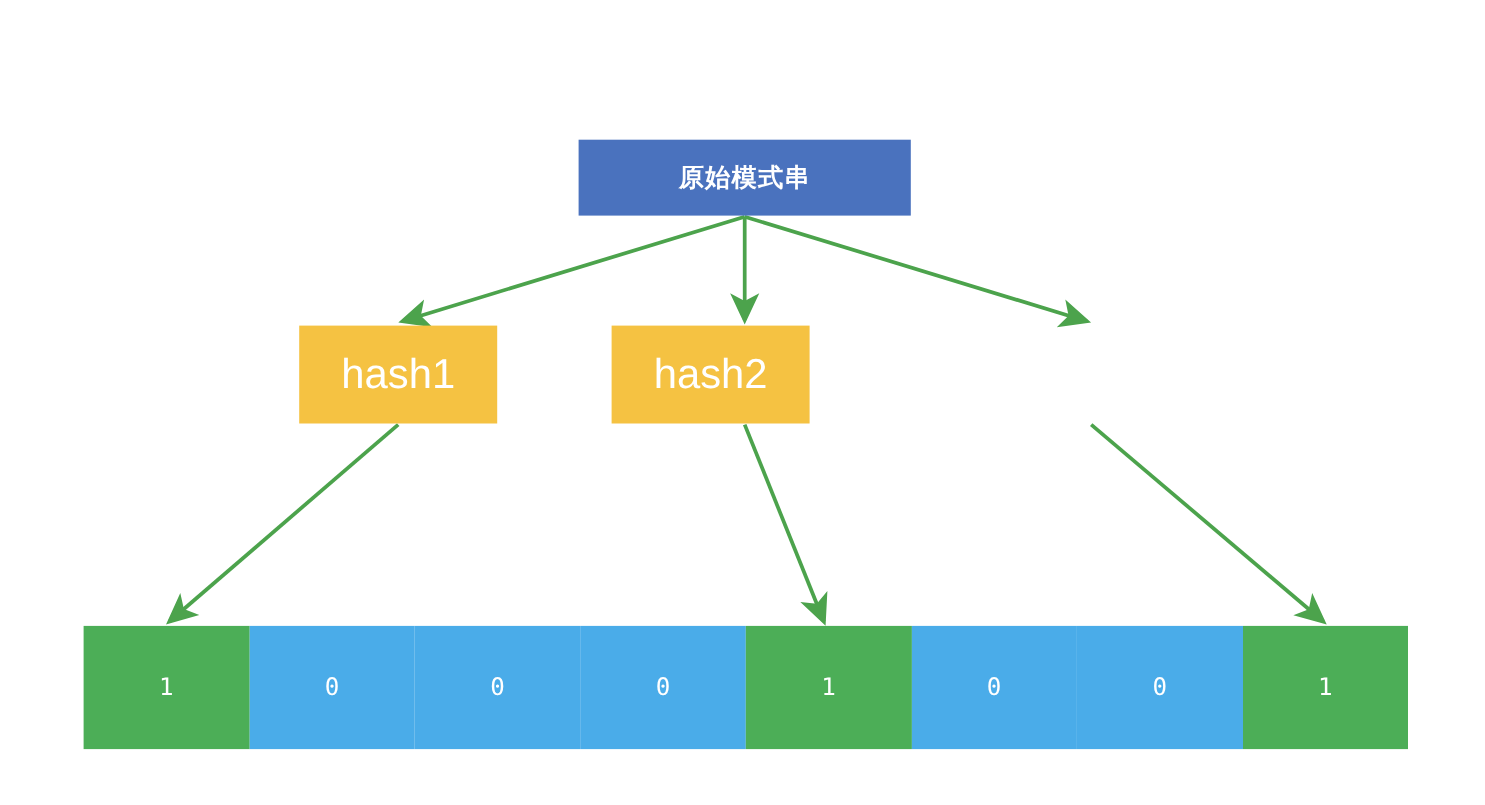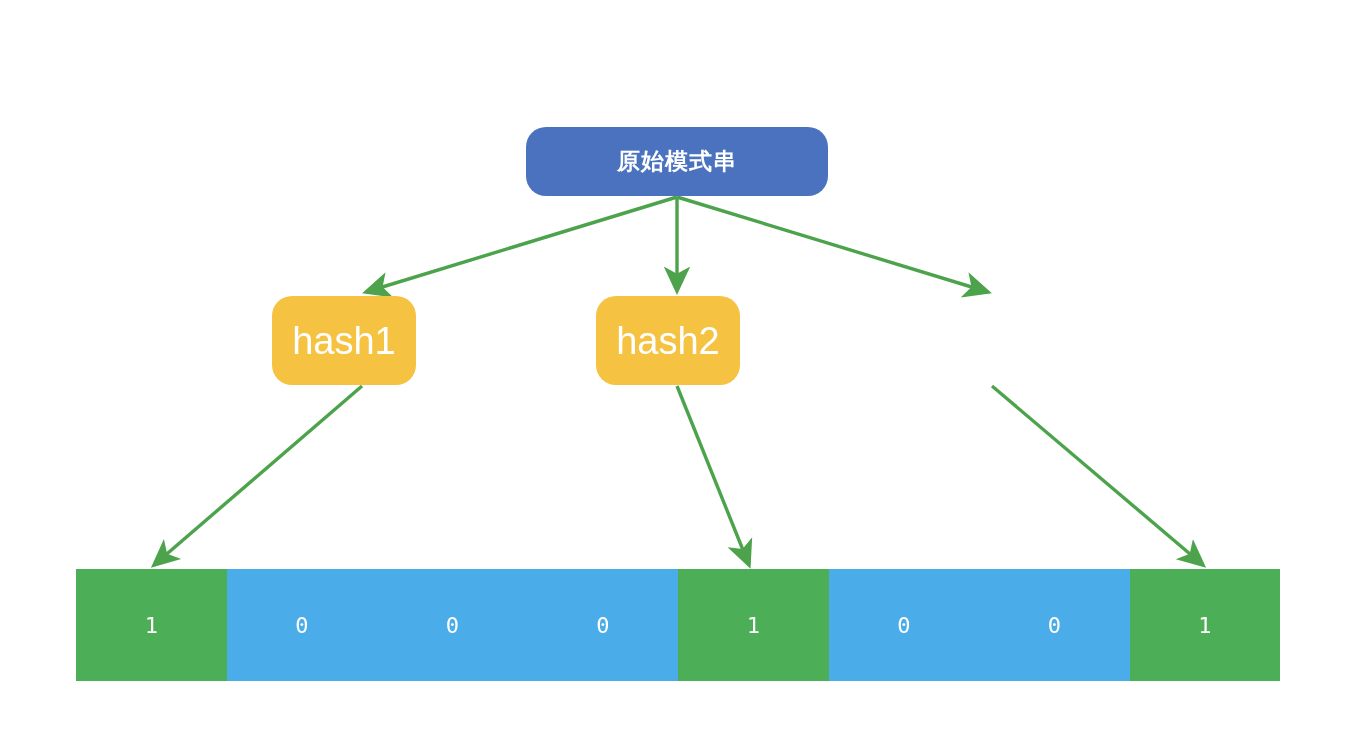--- a/index.html
+++ b/index.html
@@ -27,42 +27,41 @@
     pointer-events: none;
   }
   .node {
     position: absolute;
     display: flex;
     align-items: center;
     justify-content: center;
     color: #ffffff;
     text-align: right;
     line-height: 1;
-    border-radius: 20px;
   }
   .node-source {
     left: 526px;
     top: 127px;
     width: 302px;
     height: 69px;
     background: #4A72BE;
     font-size: 23px;
     font-weight: bold;
     letter-spacing: 1px;
   }
   .node-hash {
     top: 296px;
-    width: 144px;
+    width: 180px;
     height: 89px;
     background: #F5C242;
     font-size: 38px;
     font-weight: normal;
   }
   .node-hash-1 { left: 272px; }
-  .node-hash-2 { left: 596px; }
+  .node-hash-2 { left: 556px; }
   .node-hash-3 { left: 902px; }
 
   .bitarray {
     position: absolute;
     left: 76px;
     top: 569px;
     width: 1204px;
     height: 112px;
     display: flex;
   }

